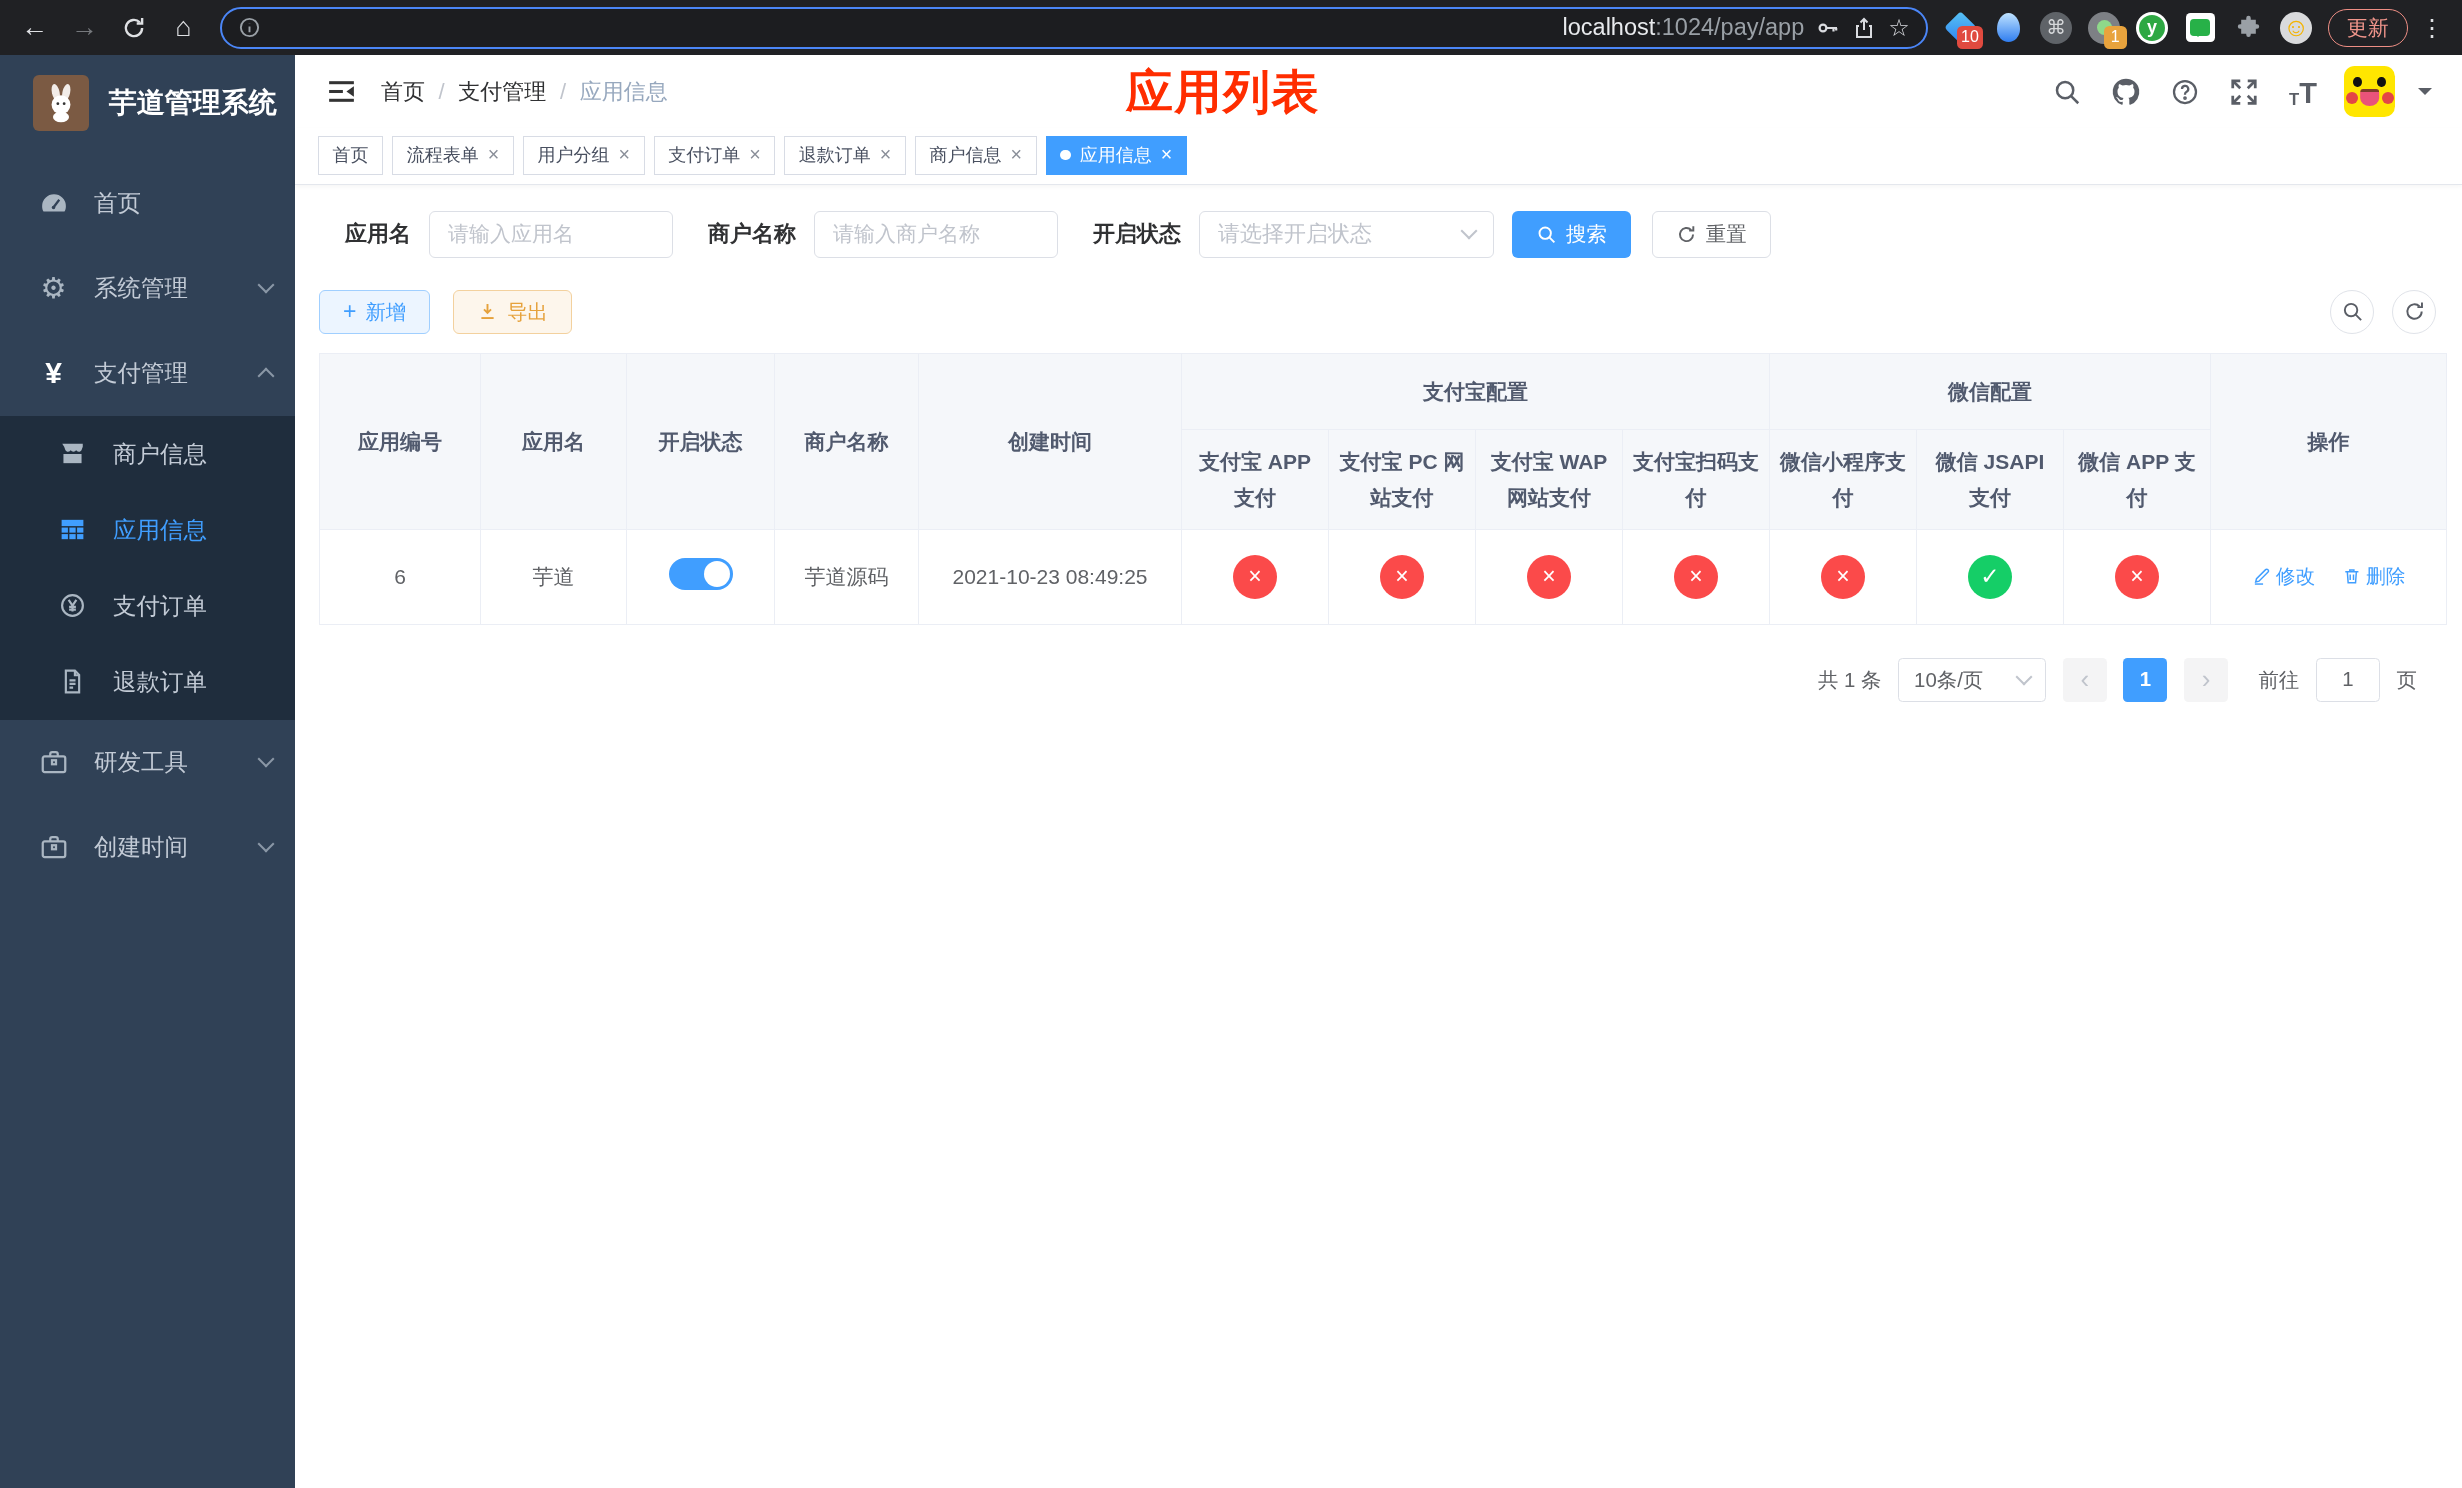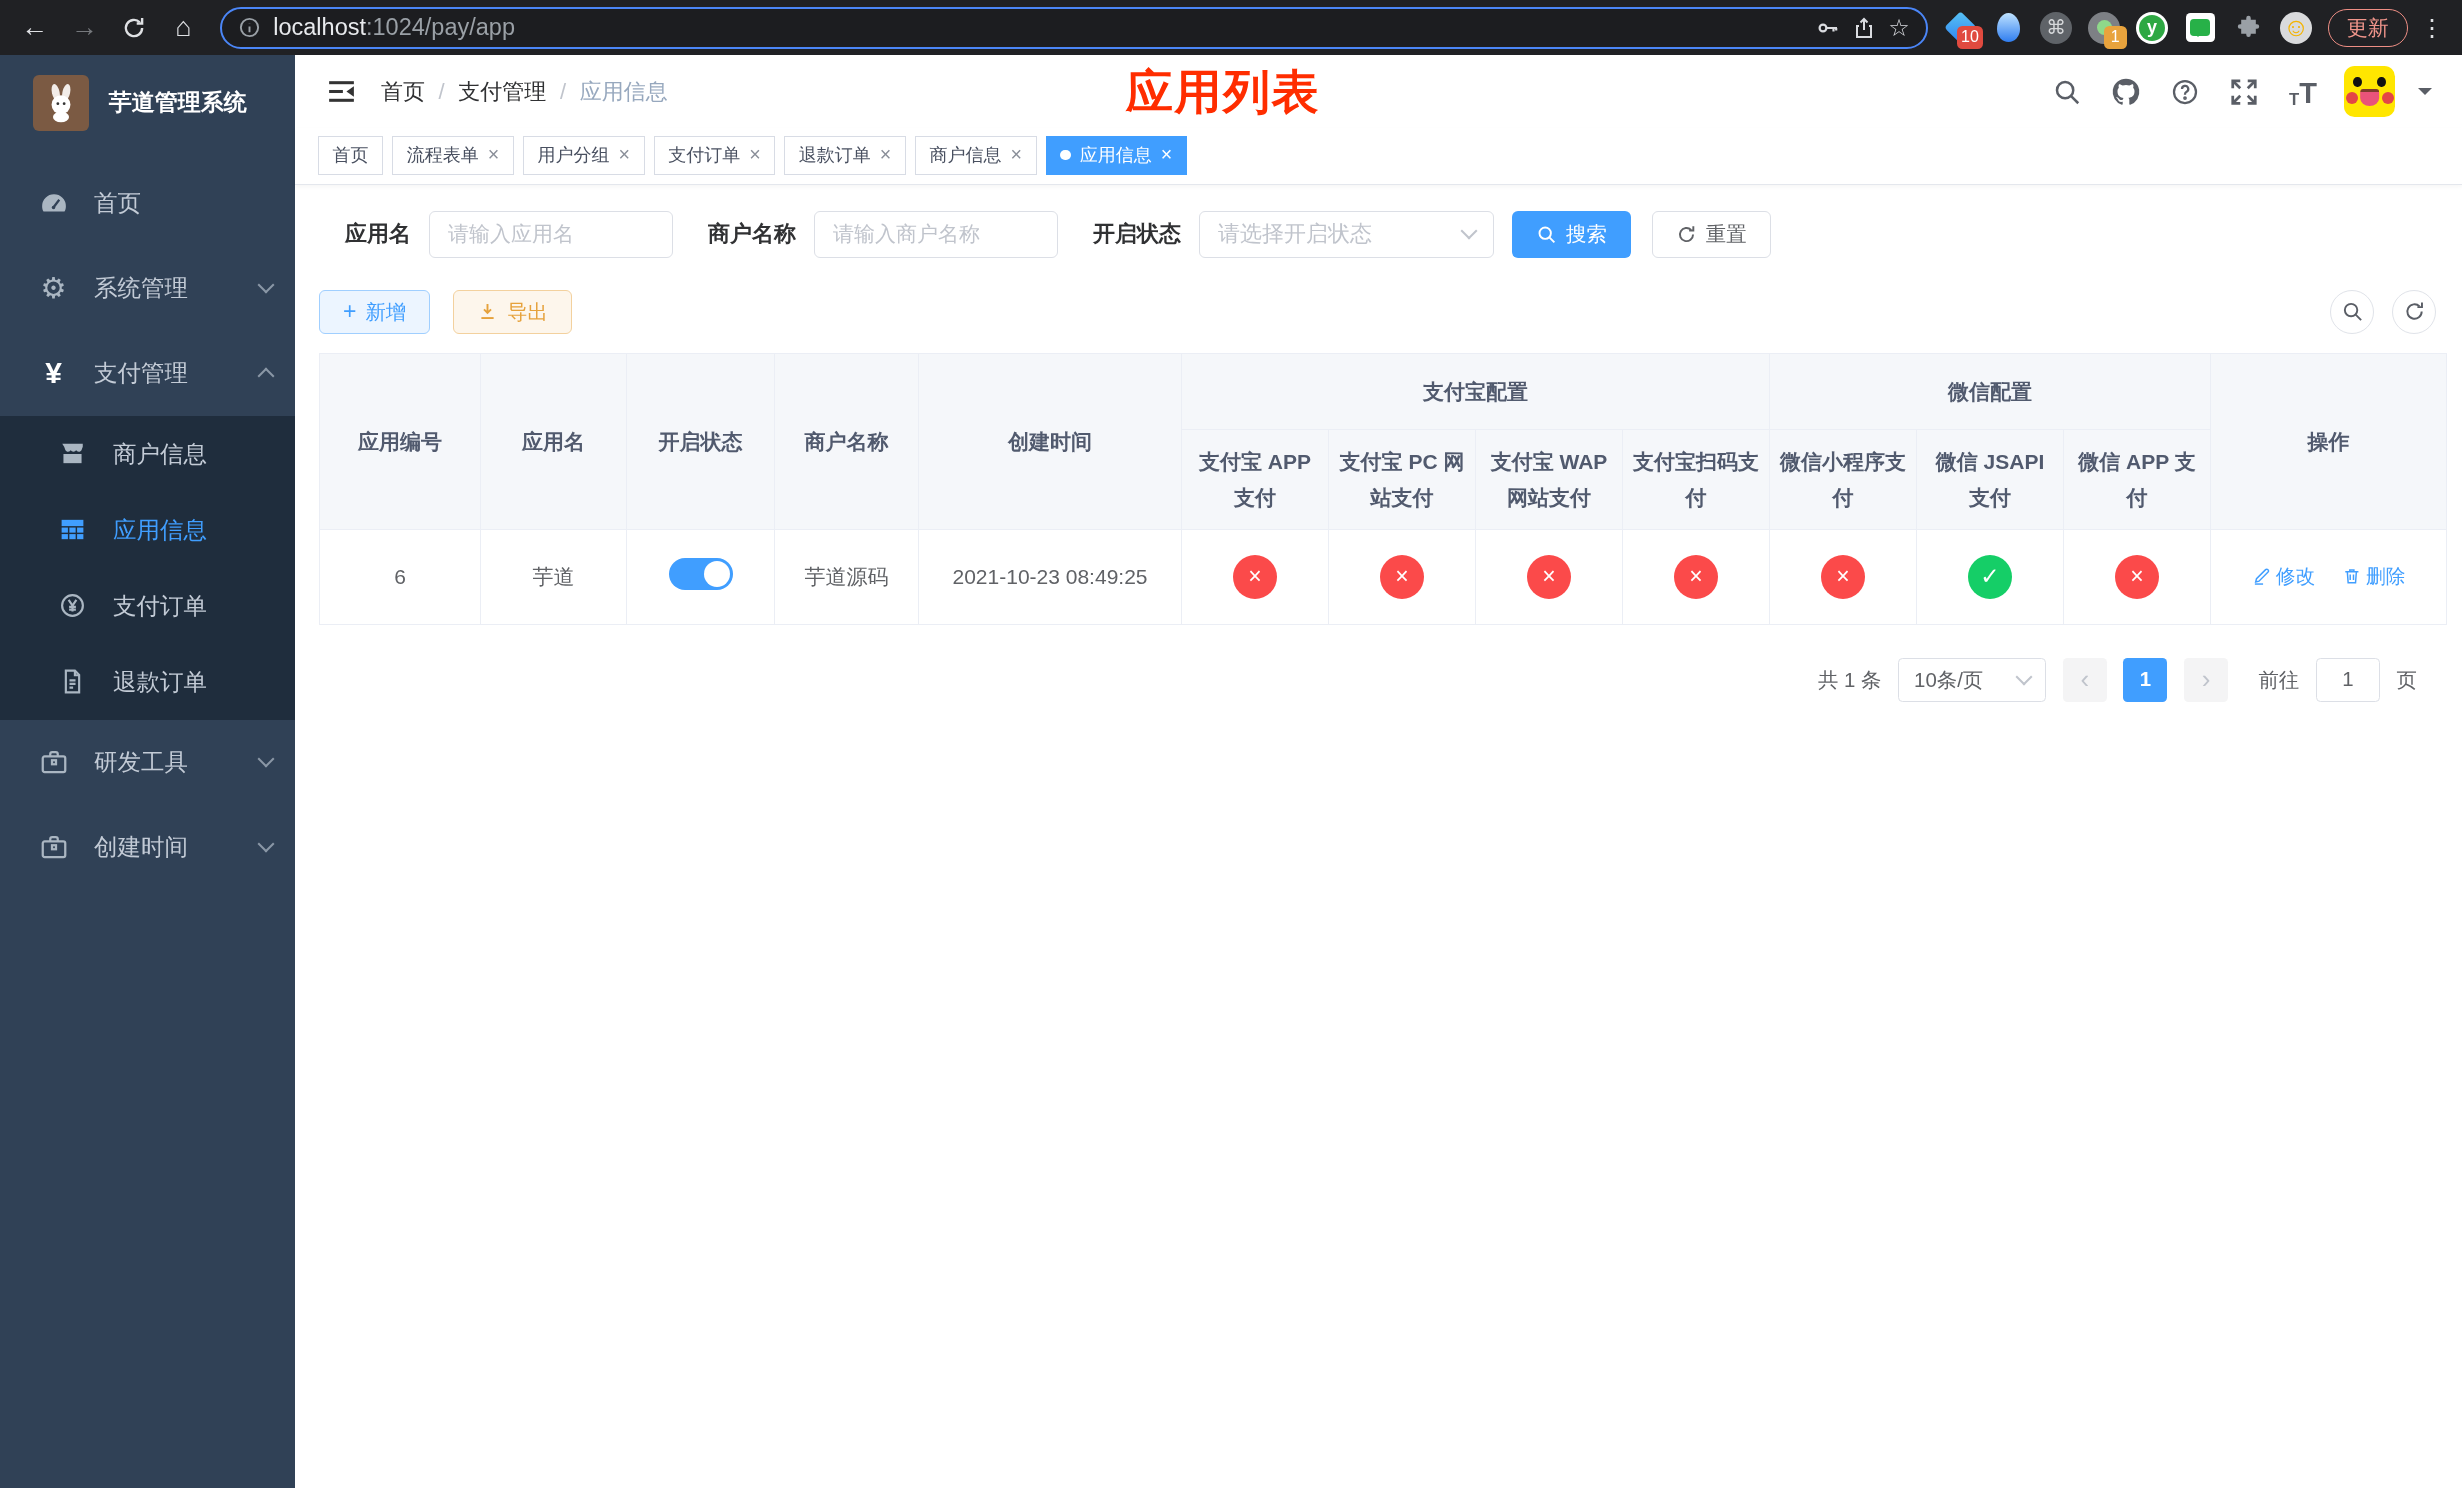--- a/index.html
+++ b/index.html
@@ -8,21 +8,21 @@
   body { background:#fff; }
 
   
   .chrome { height:55px; background:#202124; display:flex; align-items:center;
     padding:0 13.6px; gap:7.6px; }
   .nav-btn { width:42px; height:42px; display:flex; align-items:center; justify-content:center;
     color:#dfe1e4; font-size:27px; border-radius:50%; flex:0 0 auto; }
   .nav-btn.dim { color:#76797d; }
   .omnibox { flex:1 1 auto; height:42px; margin:0 7.6px; background:#1c1d20;
     border:2.3px solid #4b86f7; border-radius:23px; display:flex; align-items:center;
-    padding:0 16.7px; gap:12px; min-width:0; }
+    padding:0 16.7px; gap:12px; min-width:0;text-align:right; }
   .omni-ic { color:#9aa0a6; display:flex; align-items:center; }
   .url { flex:1 1 auto; font-size:23.5px; white-space:nowrap; overflow:hidden; }
   .url .host { color:#e8eaed; }
   .url .rest { color:#9aa0a6; }
   .ext-strip { display:flex; align-items:center; gap:15px; flex:0 0 auto; }
   .ext { position:relative; width:33px; height:33px; display:flex; align-items:center;
     justify-content:center; flex:0 0 auto; }
   .badge { position:absolute; bottom:-4.5px; right:-6px; min-width:23px; height:23px;
     border-radius:5.3px; color:#fff; font-size:16px; display:flex; align-items:center;
     justify-content:center; padding:0 3.8px; }
@@ -50,21 +50,21 @@
   .update-btn { border:1.9px solid #ee8e84; color:#f0958b; font-size:21px; border-radius:19.7px;
     height:38px; padding:0 18px; display:flex; align-items:center; margin-left:7.6px; background:transparent; }
   .kebab { color:#dfe1e4; font-size:24px; padding:0 4.5px; }
 
   
   .app { display:flex; height:1434px; }
   .sidebar { width:295px; background:#304156; color:#c3cbd6; flex:0 0 auto; }
   .logo-row { display:flex; align-items:center; gap:19.7px; padding:19.7px 0 19.7px 33px; }
   .logo-img { width:56px; height:56px; border-radius:6px; background:#7b5a43; display:flex;
     align-items:center; justify-content:center; overflow:hidden; }
-  .logo-title { color:#fff; font-size:23px; font-weight:bold; }
+  .logo-title { color:#fff; font-size:28px; font-weight:bold; }
   .menu { padding-top:10.6px; }
   .m-item { height:85px; display:flex; align-items:center; padding:0 23px 0 36px; gap:23px;
     font-size:23.5px; cursor:pointer; }
   .m-item .ic { width:35px; display:flex; justify-content:center; color:#aab6c2; font-size:29px; }
   .m-item .lbl { flex:1 1 auto; }
   .chev { width:12px; height:12px; border-right:2.3px solid #8a97a6; border-bottom:2.3px solid #8a97a6;
     transform:rotate(45deg); margin-top:-6px; flex:0 0 auto; }
   .chev.up { transform:rotate(-135deg); margin-top:6px; }
   .submenu { background:#1f2d3d; }
   .s-item { height:76px; display:flex; align-items:center; padding-left:55px; gap:23px; font-size:23.5px; }

